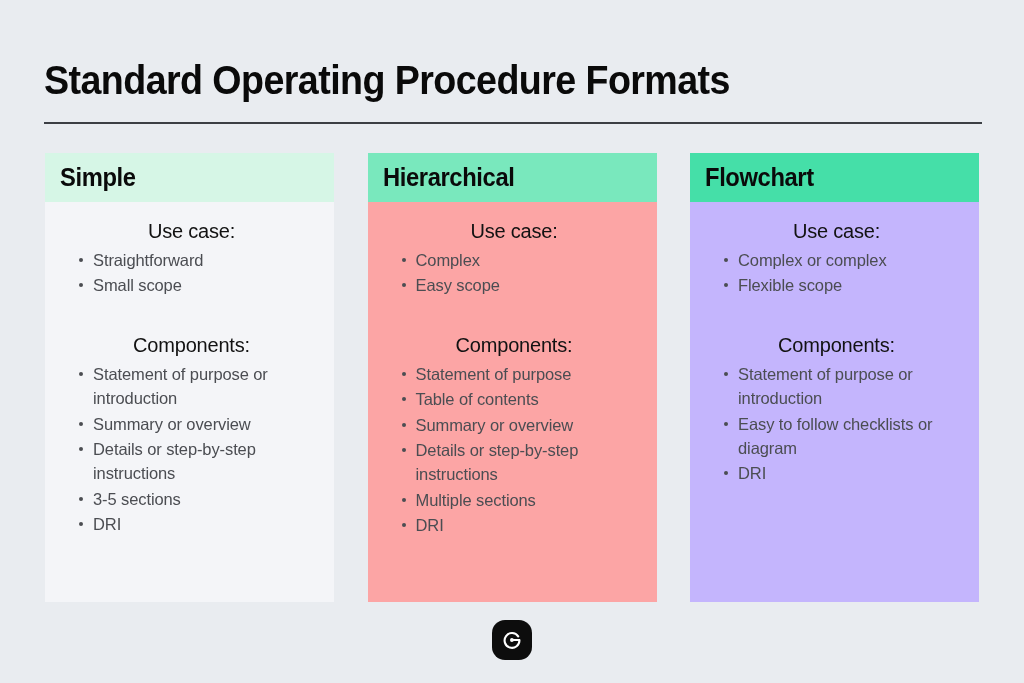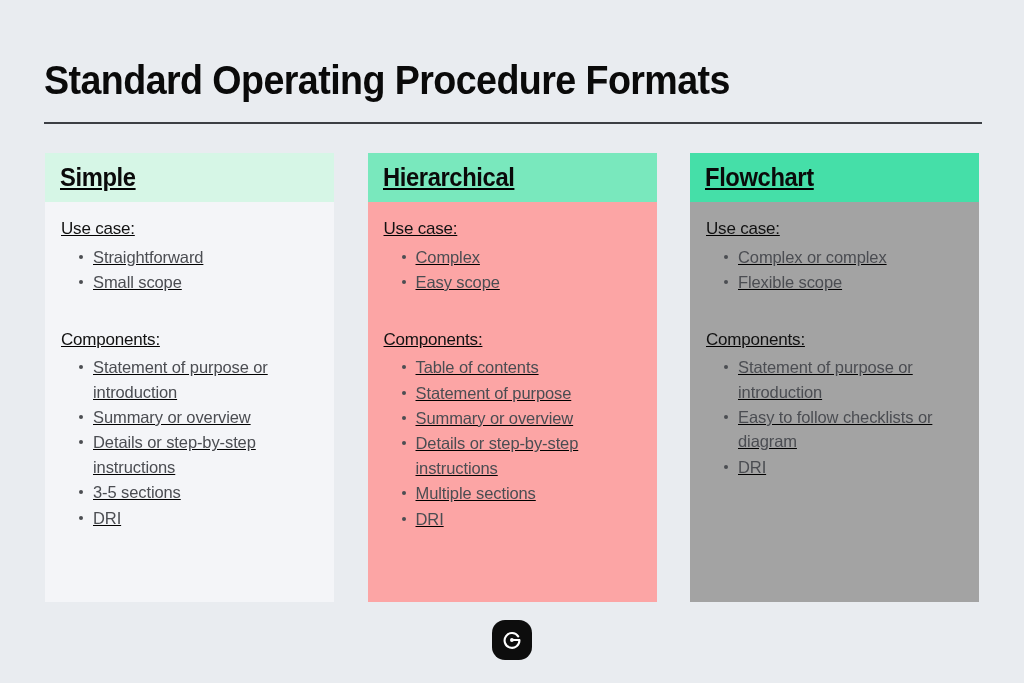--- a/index.html
+++ b/index.html
@@ -56,21 +56,20 @@
     display: flex;
     justify-content: space-between;
   }
   .card {
     width: 289px;
     height: 449px;
     background: #f4f5f8;
     display: flex;
     flex-direction: column;
     box-sizing: border-box;
-    text-decoration: underline;
   }
   .card-header {
     height: 49px;
     flex: 0 0 49px;
     display: flex;
     align-items: center;
     padding-left: 15px;
     box-sizing: border-box;
   }
   .card-header-title {
@@ -86,26 +85,27 @@
   .card-body {
     flex: 1 1 auto;
     padding: 18px 12px 10px 14px;
     box-sizing: border-box;
   }
 
   .section + .section { margin-top: 36px; }
 
   .section-heading {
     font-family: "Liberation Sans", sans-serif;
-    font-size: 17px;
+    font-size: 20px;
     font-weight: normal;
     color: #121212;
     line-height: 1.1;
     letter-spacing: -0.2px;
     margin: 0 0 6px 2px;
+    text-align: center;
   }
   ul.bullets {
     list-style: none;
     margin: 0;
     padding: 0 0 0 18px;
   }
   ul.bullets li {
     position: relative;
     font-family: "Liberation Sans", sans-serif;
     font-size: 16.5px;
@@ -191,32 +191,32 @@
         <div class="section">
           <div class="section-heading">Use case:</div>
           <ul class="bullets">
             <li>Complex</li>
             <li>Easy scope</li>
           </ul>
         </div>
         <div class="section">
           <div class="section-heading">Components:</div>
           <ul class="bullets">
+            <li>Statement of purpose</li>
             <li>Table of contents</li>
-            <li>Statement of purpose</li>
             <li>Summary or overview</li>
             <li>Details or step-by-step instructions</li>
             <li>Multiple sections</li>
             <li>DRI</li>
           </ul>
         </div>
       </div>
     </div>
 
-    <div class="card" style="background: #a3a3a3;">
+    <div class="card" style="background: #c4b5fd;">
       <div class="card-header" style="background: rgb(69, 223, 168);">
         <span class="card-header-title">Flowchart</span>
       </div>
       <div class="card-body">
         <div class="section">
           <div class="section-heading">Use case:</div>
           <ul class="bullets">
             <li>Complex or complex</li>
             <li>Flexible scope</li>
           </ul>

